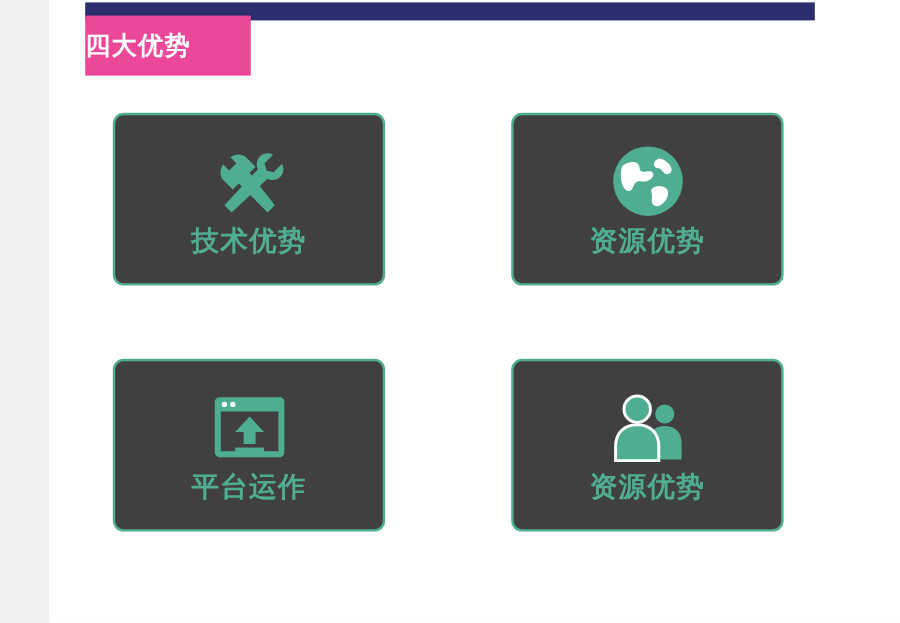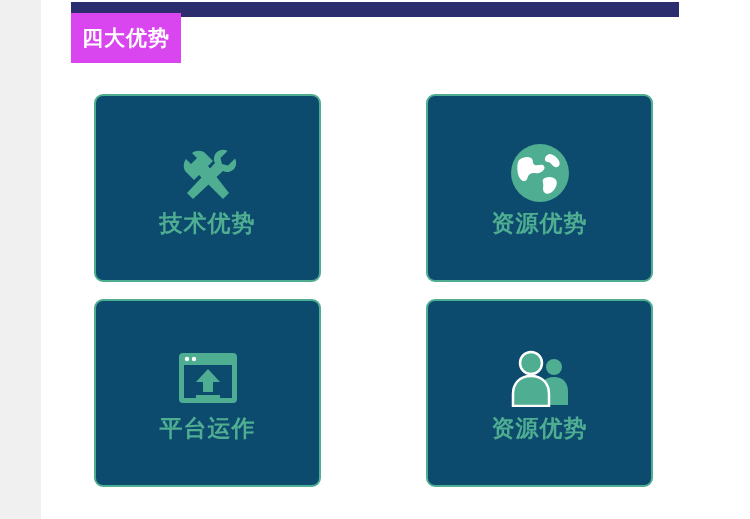--- a/index.html
+++ b/index.html
@@ -35,50 +35,50 @@
     top: 2px;
     width: 608px;
     height: 15px;
     background: #2b2d6e;
   }
   
   .title-block {
     position: absolute;
     left: 71px;
     top: 13px;
-    width: 110px;
+    width: 138px;
     height: 50px;
-    background: #d946ef;
+    background: #ec4899;
     display: flex;
     align-items: center;
-    justify-content: center;
+    justify-content: flex-start;
   }
   .title-text {
     color: #ffffff;
     font-size: 21px;
     font-weight: bold;
     letter-spacing: 1px;
     line-height: 1;
   }
   
   .cards {
     position: absolute;
     left: 94px;
     top: 94px;
     width: 562px;
     height: 378px;
   }
   .card {
     position: absolute;
     width: 227px;
-    height: 188px;
+    height: 144px;
     border: 2px solid #4fae91;
     border-radius: 9px;
     box-sizing: border-box;
-    background: #0c4a6e;
+    background: #404040;
     display: flex;
     flex-direction: column;
     align-items: center;
     justify-content: center;
   }
   .card.c0 { left: 0;     top: 0; }
   .card.c1 { left: 332px; top: 0; }
   .card.c2 { left: 0;     top: 205px; }
   .card.c3 { left: 332px; top: 205px; }
 

